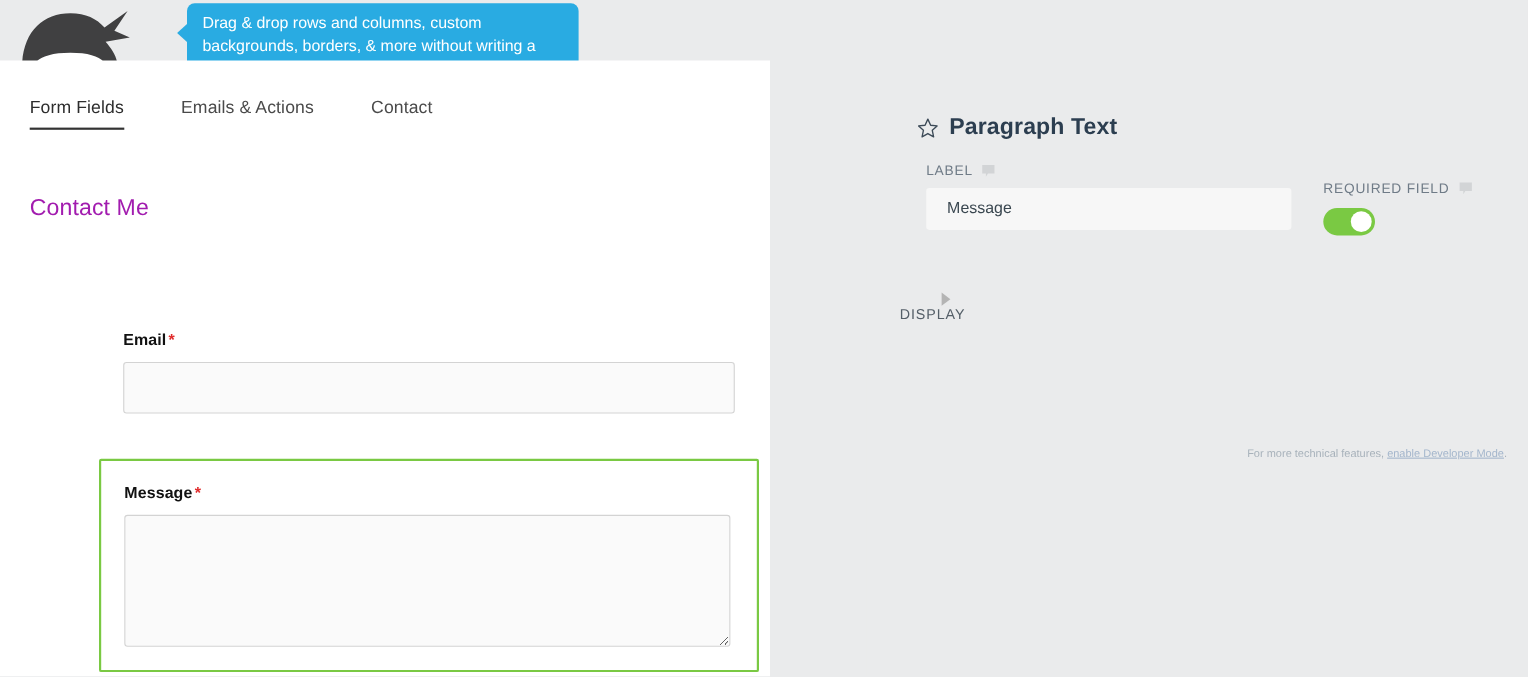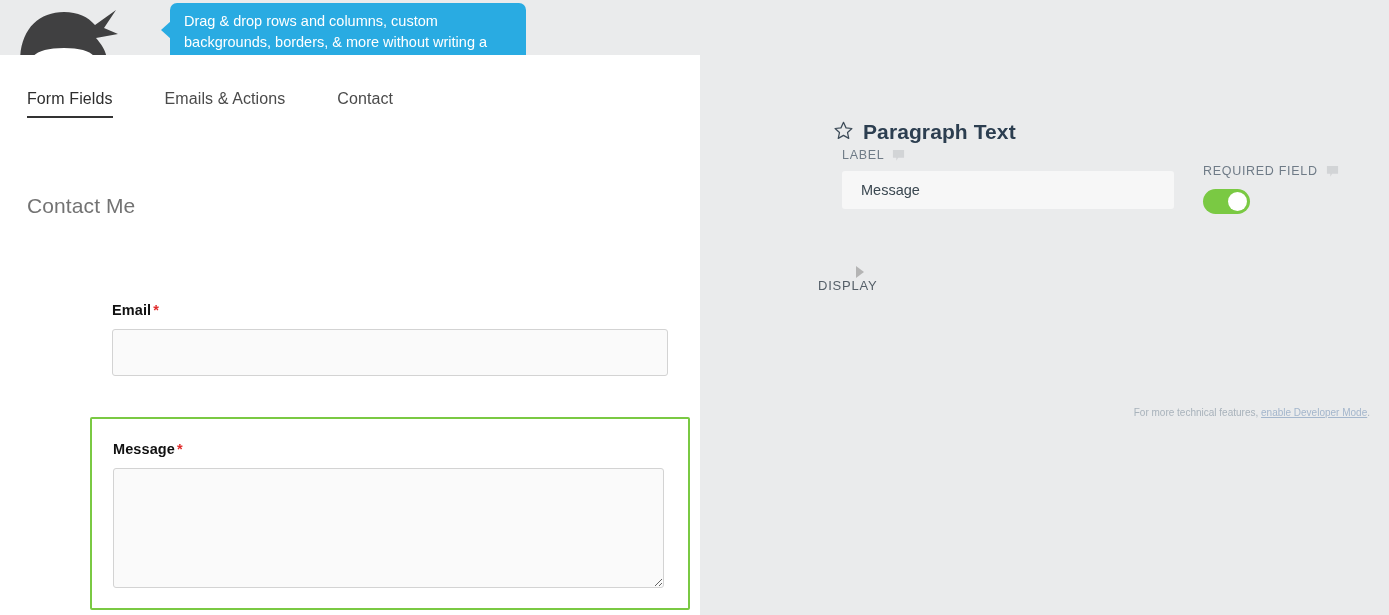--- a/index.html
+++ b/index.html
@@ -73,23 +73,23 @@
     white-space: nowrap;
     border-bottom: 2px solid transparent;
     letter-spacing: 0.1px;
   }
   .tab.active {
     color: #2d2d2d;
     border-bottom: 2px solid #333333;
   }
   .form-title {
     position: absolute;
-    left: 27px; top: 139px;
+    left: 27px; top: 122px;
     font-size: 21px;
-    color: #737373;
+    color: #a21caf;
     font-weight: normal;
     letter-spacing: 0.1px;
   }
 
   .field-list {
     position: absolute;
     left: 0; top: 203px;
     width: 788px;
   }
   .field-block {
@@ -134,22 +134,21 @@
   .settings-panel {
     position: absolute;
     left: 788px; top: 55px;
     width: 601px; height: 560px;
     background: #eaebec;
   }
   .panel-head {
     position: absolute;
     left: 45px; top: 49px;
     display: flex;
-    align-items: flex-start;
-    margin-top: 16px;
+    align-items: center;
   }
   .star-icon {
     width: 21px; height: 21px;
     margin-right: 9px;
     flex: none;
   }
   .panel-title {
     font-size: 21px;
     color: #2c3e50;
     font-weight: bold;

